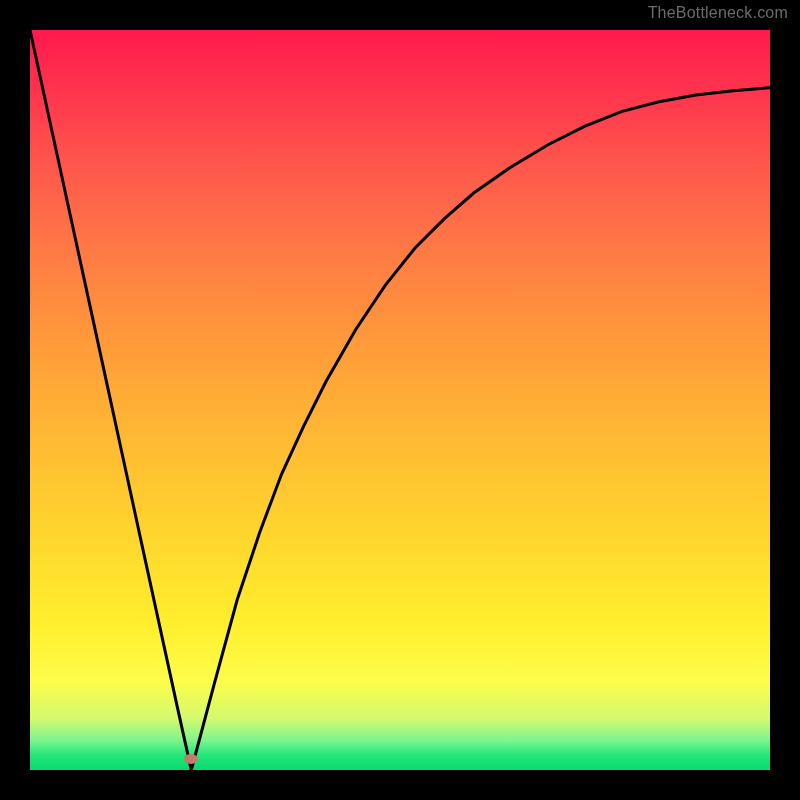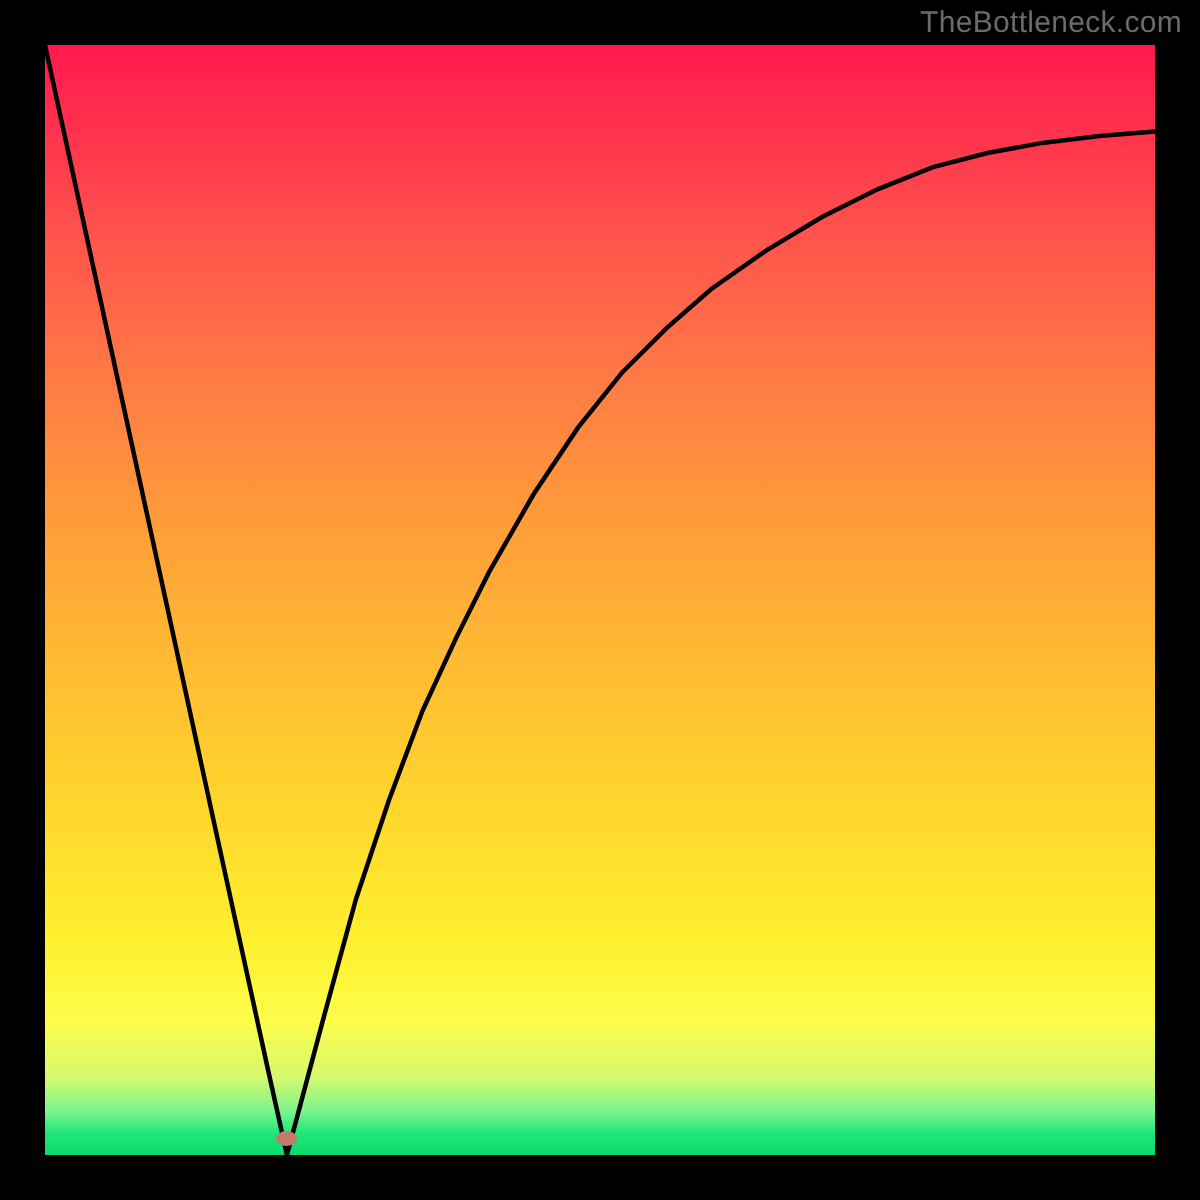--- a/index.html
+++ b/index.html
@@ -53,21 +53,21 @@
     height: 10px;
     background: #c47a6a;
     border-radius: 50%;
     transform: translate(-50%, -50%);
   }
   .watermark {
     position: absolute;
     top: 4px;
     right: 12px;
     font-family: Arial, Helvetica, sans-serif;
-    font-size: 20px;
+    font-size: 16px;
     color: #6b6b6b;
     letter-spacing: 0.2px;
   }
 </style>
 </head>
 <body>
 
 <div class="frame">
   <div class="plot-bg"></div>
 

